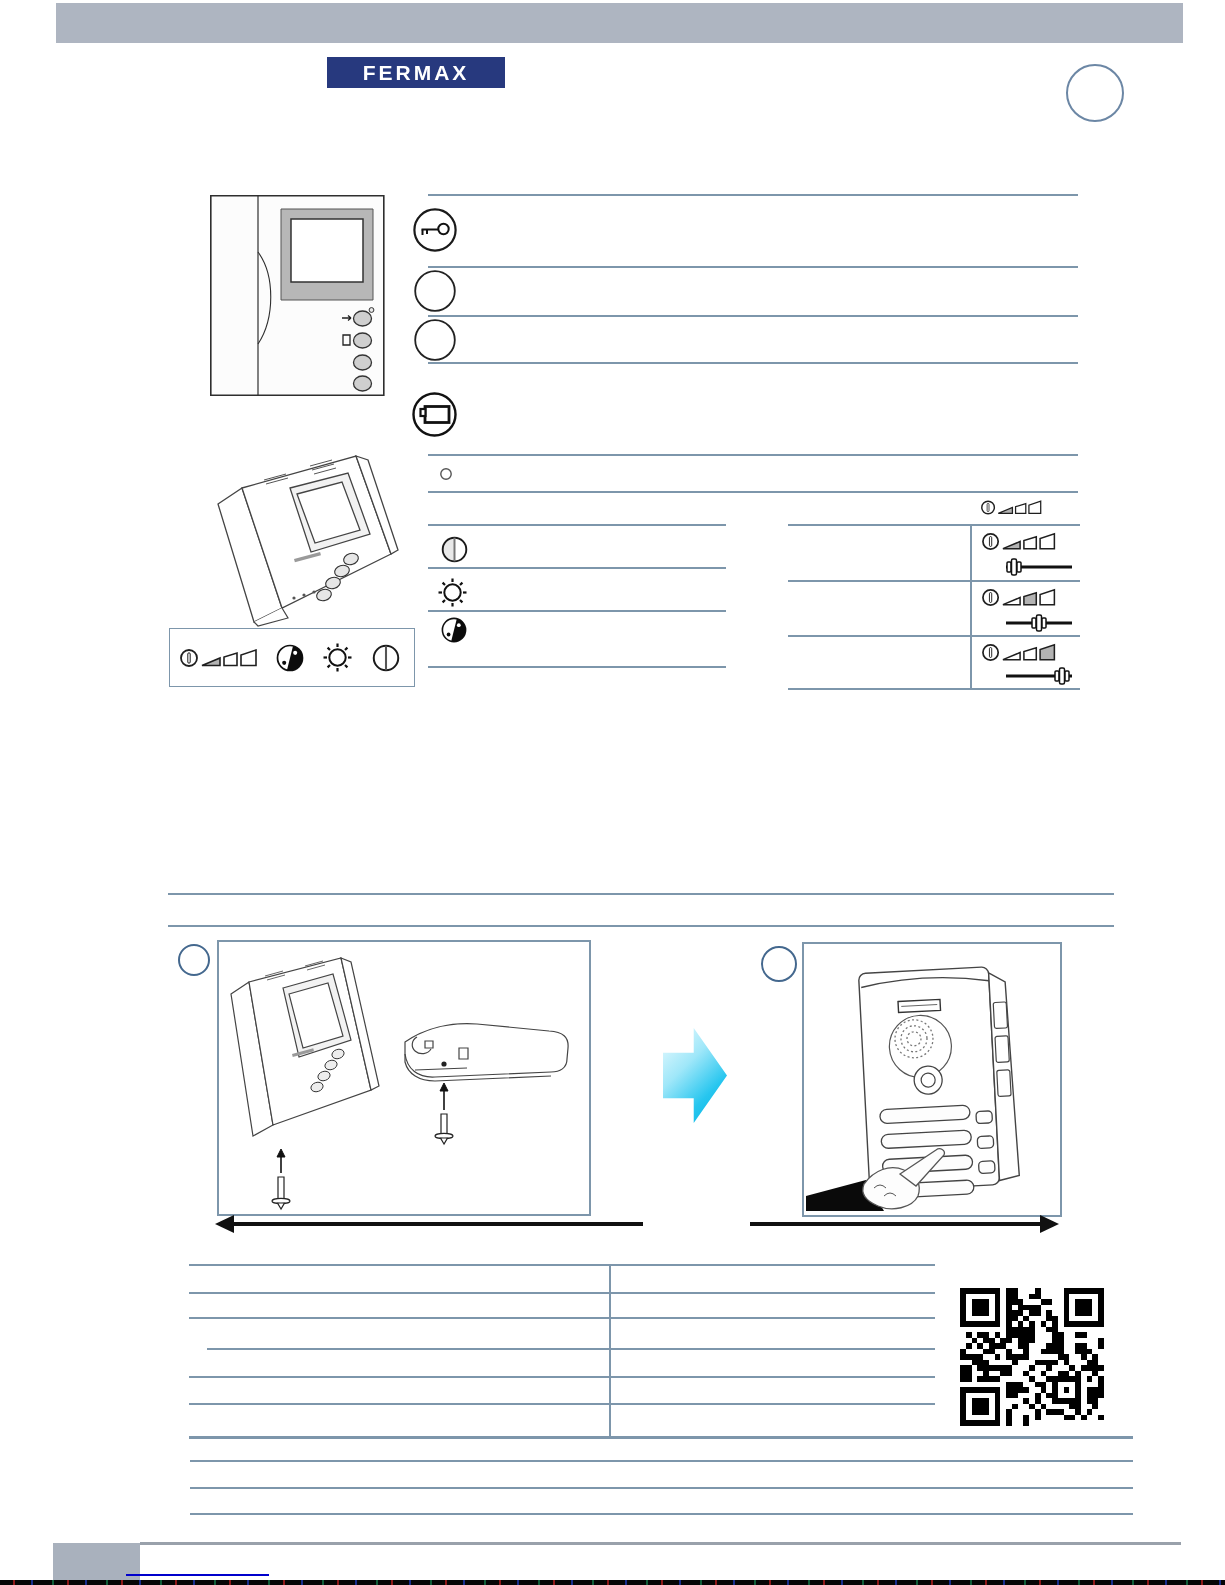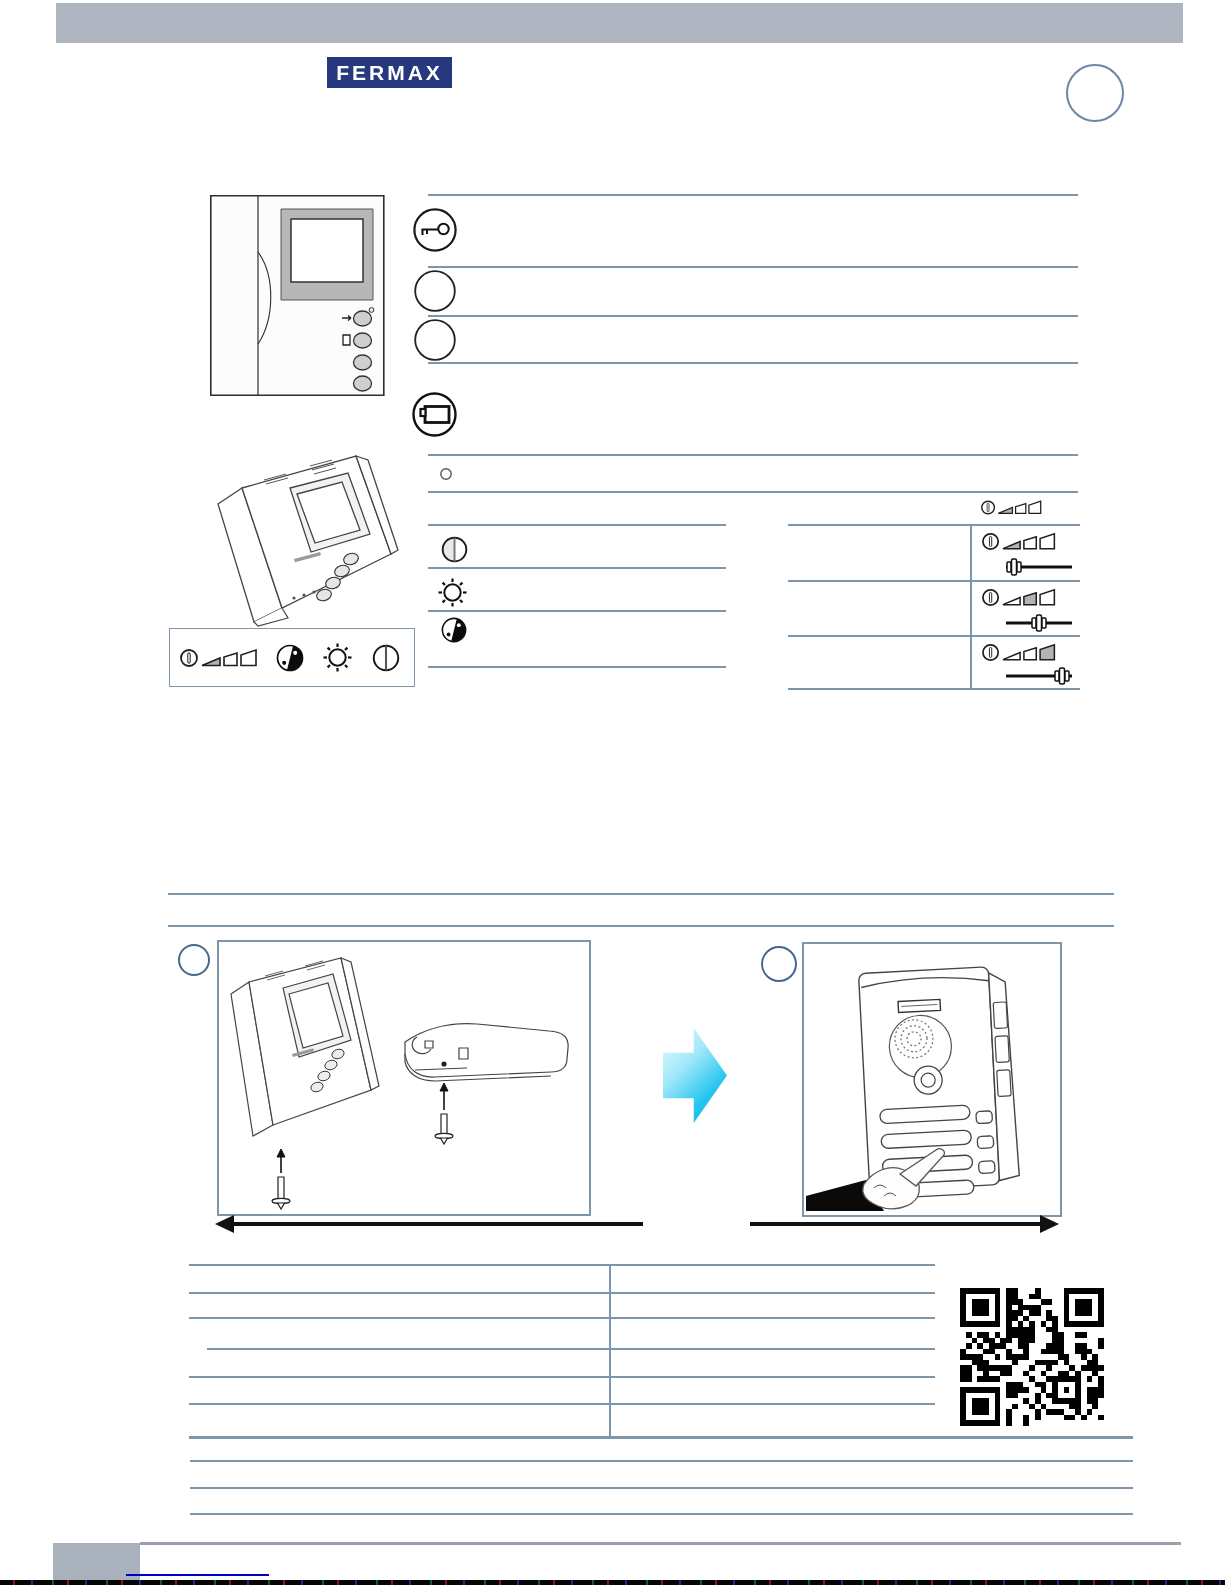--- a/index.html
+++ b/index.html
@@ -10,21 +10,21 @@
   html,body{margin:0;padding:0;background:#888;}
   body{font-family:"Liberation Sans", sans-serif;}
   #page{position:relative;width:1225px;height:1585px;background:#ffffff;margin:0 auto;overflow:hidden;}
   .abs{position:absolute;}
   .rule{position:absolute;height:2px;background:var(--rule);}
   .rule.thin{height:1.5px;}
   .rule.thick{height:3px;}
   .vline{position:absolute;width:2px;background:var(--rule);}
   .box{position:absolute;border:2px solid var(--box-border);background:#fff;}
   .badge{position:absolute;border:2.5px solid var(--badge-ring);border-radius:50%;background:#fff;}
-  .logo{position:absolute;left:327px;top:57px;width:125px;height:31px;background:var(--logo-bg);
+  .logo{position:absolute;left:327px;top:57px;width:178px;height:31px;background:var(--logo-bg);
         display:flex;align-items:center;justify-content:center;}
   .logo span{color:var(--logo-fg);font-weight:700;font-size:21px;letter-spacing:3px;line-height:1;}
   .corner-circle{position:absolute;left:1066px;top:64px;width:54px;height:54px;border:2px solid #6c87a5;border-radius:50%;}
   svg{display:block;overflow:visible;}
   .lineart path,.lineart rect,.lineart circle,.lineart ellipse,.lineart line,.lineart polygon,.lineart polyline{
     vector-effect:non-scaling-stroke;
   }
   
   .vol .wedge{fill:#ffffff;stroke:var(--ink);stroke-width:1.6;}
   .vol .wedge.filled{fill:#b3b3b3;}

